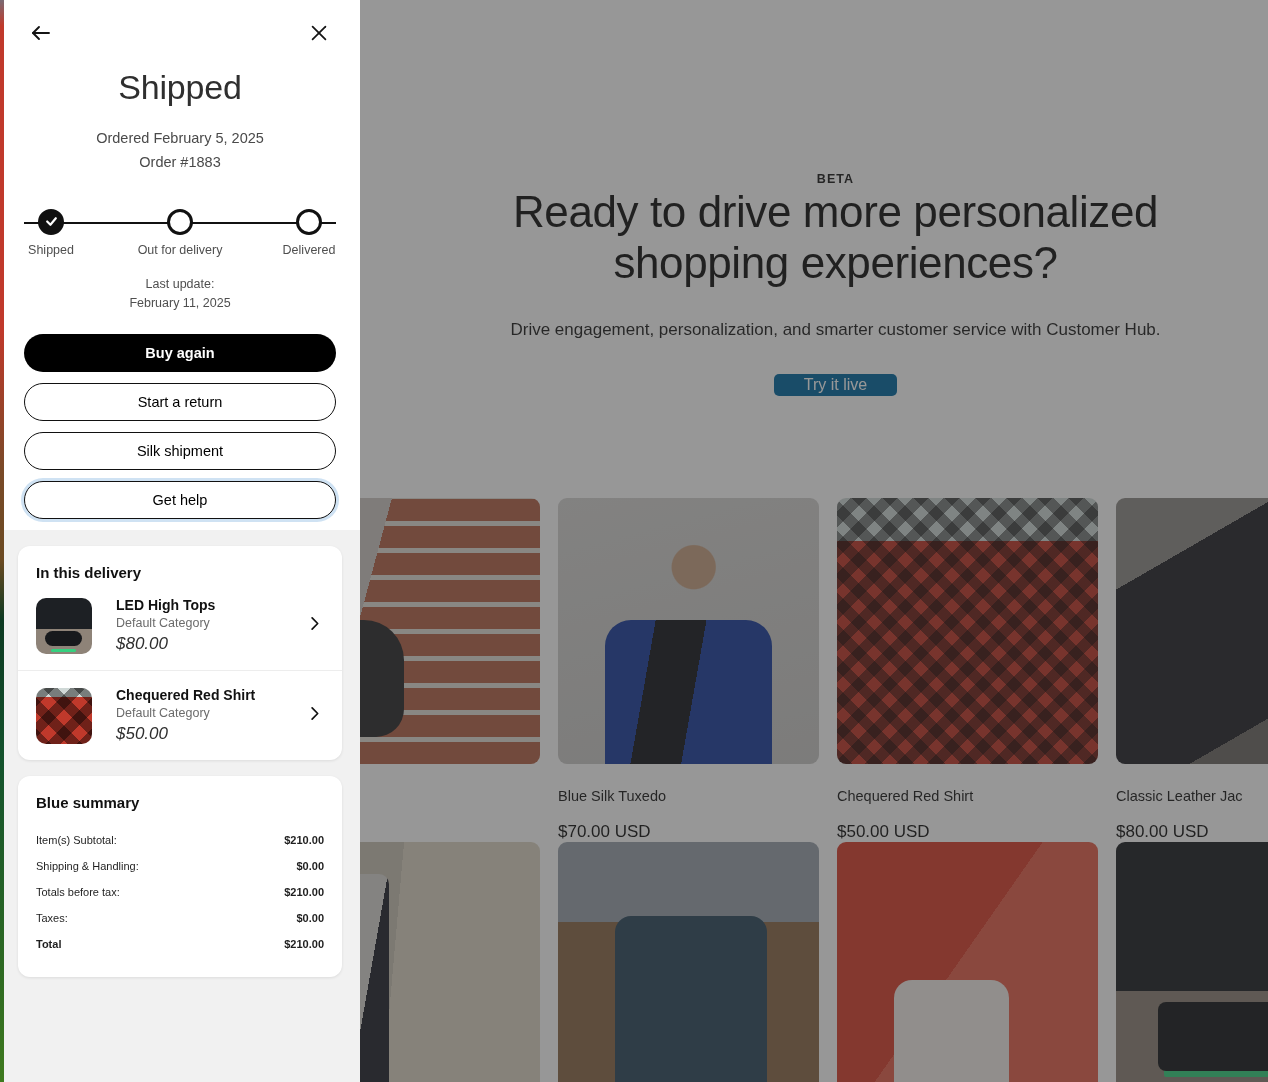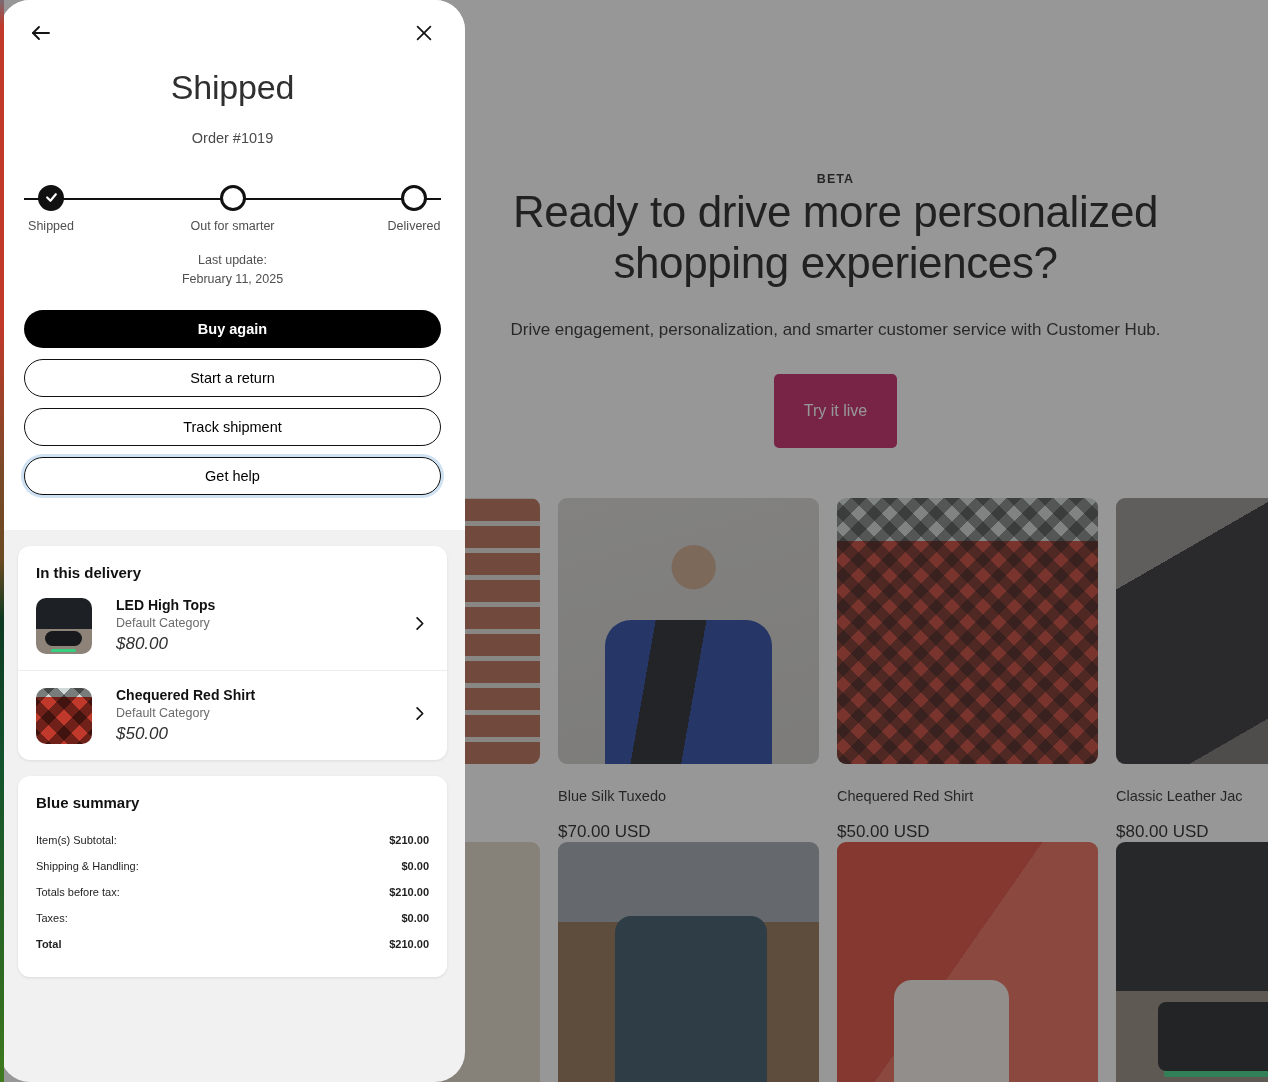--- a/index.html
+++ b/index.html
@@ -29,23 +29,23 @@
   .hero-title {
     font-size: 44px; font-weight: normal; line-height: 1.16;
     color: #121212; text-align: center; max-width: 700px;
     letter-spacing: -0.4px;
   }
   .hero-sub {
     margin-top: 32px; font-size: 17px; color: #1f1f1f; text-align: center;
   }
   .hero-cta {
     margin-top: 34px;
-    background: #be185d; color: #ffffff;
+    background: #0369a1; color: #ffffff;
     border: none; border-radius: 5px;
-    padding: 28px 30px; font-size: 16px;
+    padding: 2px 30px; font-size: 16px;
     font-family: "Liberation Sans", sans-serif;
     cursor: pointer;
   }
 
   
   .grid {
     position: absolute; top: 498px; left: 279px;
     width: 1060px;
     display: grid;
     grid-template-columns: repeat(4, 279px);
@@ -136,25 +136,24 @@
     background: linear-gradient(180deg,
       #7a6b74 0px, #c0392b 26px, #c0392b 330px,
       #7a4a28 470px, #6b4a22 560px,
       #0d3a22 620px, #14532d 760px, #2f6b22 980px, #3f7a1f 1082px);
     z-index: 40;
   }
 
   
   .panel {
     position: absolute; left: 0; top: 0;
-    width: 465px; height: 1082px;
+    width: 360px; height: 1082px;
     background: #f1f1f1;
     overflow: hidden;
     z-index: 30;
-    border-radius: 30px;
   }
   .panel-top {
     background: #ffffff;
     padding: 0 24px 24px;
     height: 530px;
   }
   .panel-bar {
     height: 66px; display: flex; align-items: center;
     justify-content: space-between;
   }
@@ -320,54 +319,55 @@
           <svg width="22" height="22" viewBox="0 0 24 24" fill="none" stroke="currentColor" stroke-width="1.9" stroke-linecap="round">
               <line x1="5" y1="5" x2="19" y2="19"></line>
               <line x1="19" y1="5" x2="5" y2="19"></line>
             </svg>
         </button>
       </div>
 
       <div class="order-status">Shipped</div>
 
       <div class="order-meta">
-        <div>Order #1019</div>
+        <div>Ordered February 5, 2025</div>
+        <div>Order #1883</div>
       </div>
 
       <div class="tracker">
         <div class="tracker-line"></div>
         <div class="tracker-steps" id="tracker-steps">
             <div class="step">
               <div class="dot done">
                 <svg width="13" height="13" viewBox="0 0 24 24" fill="none" stroke="#fff" stroke-width="4" stroke-linecap="round" stroke-linejoin="round">
                   <polyline points="4,12 10,18 20,6"></polyline>
                 </svg>
               </div>
               <div class="step-label">Shipped</div>
             </div>
             <div class="step">
               <div class="dot"></div>
-              <div class="step-label">Out for smarter</div>
+              <div class="step-label">Out for delivery</div>
             </div>
             <div class="step">
               <div class="dot"></div>
               <div class="step-label">Delivered</div>
             </div>
           </div>
       </div>
 
       <div class="last-update">
         <div>Last update:</div>
         <div>February 11, 2025</div>
       </div>
 
       <div class="actions" id="action-buttons">
           <button class="btn btn-primary">Buy again</button>
           <button class="btn btn-outline">Start a return</button>
-          <button class="btn btn-outline">Track shipment</button>
+          <button class="btn btn-outline">Silk shipment</button>
           <button class="btn btn-outline btn-focus">Get help</button>
         </div>
     </div>
 
     <div class="panel-body">
 
       <section class="card-block">
         <div class="block-title">In this delivery</div>
         <div id="delivery-items">
             <div class="item-row">

